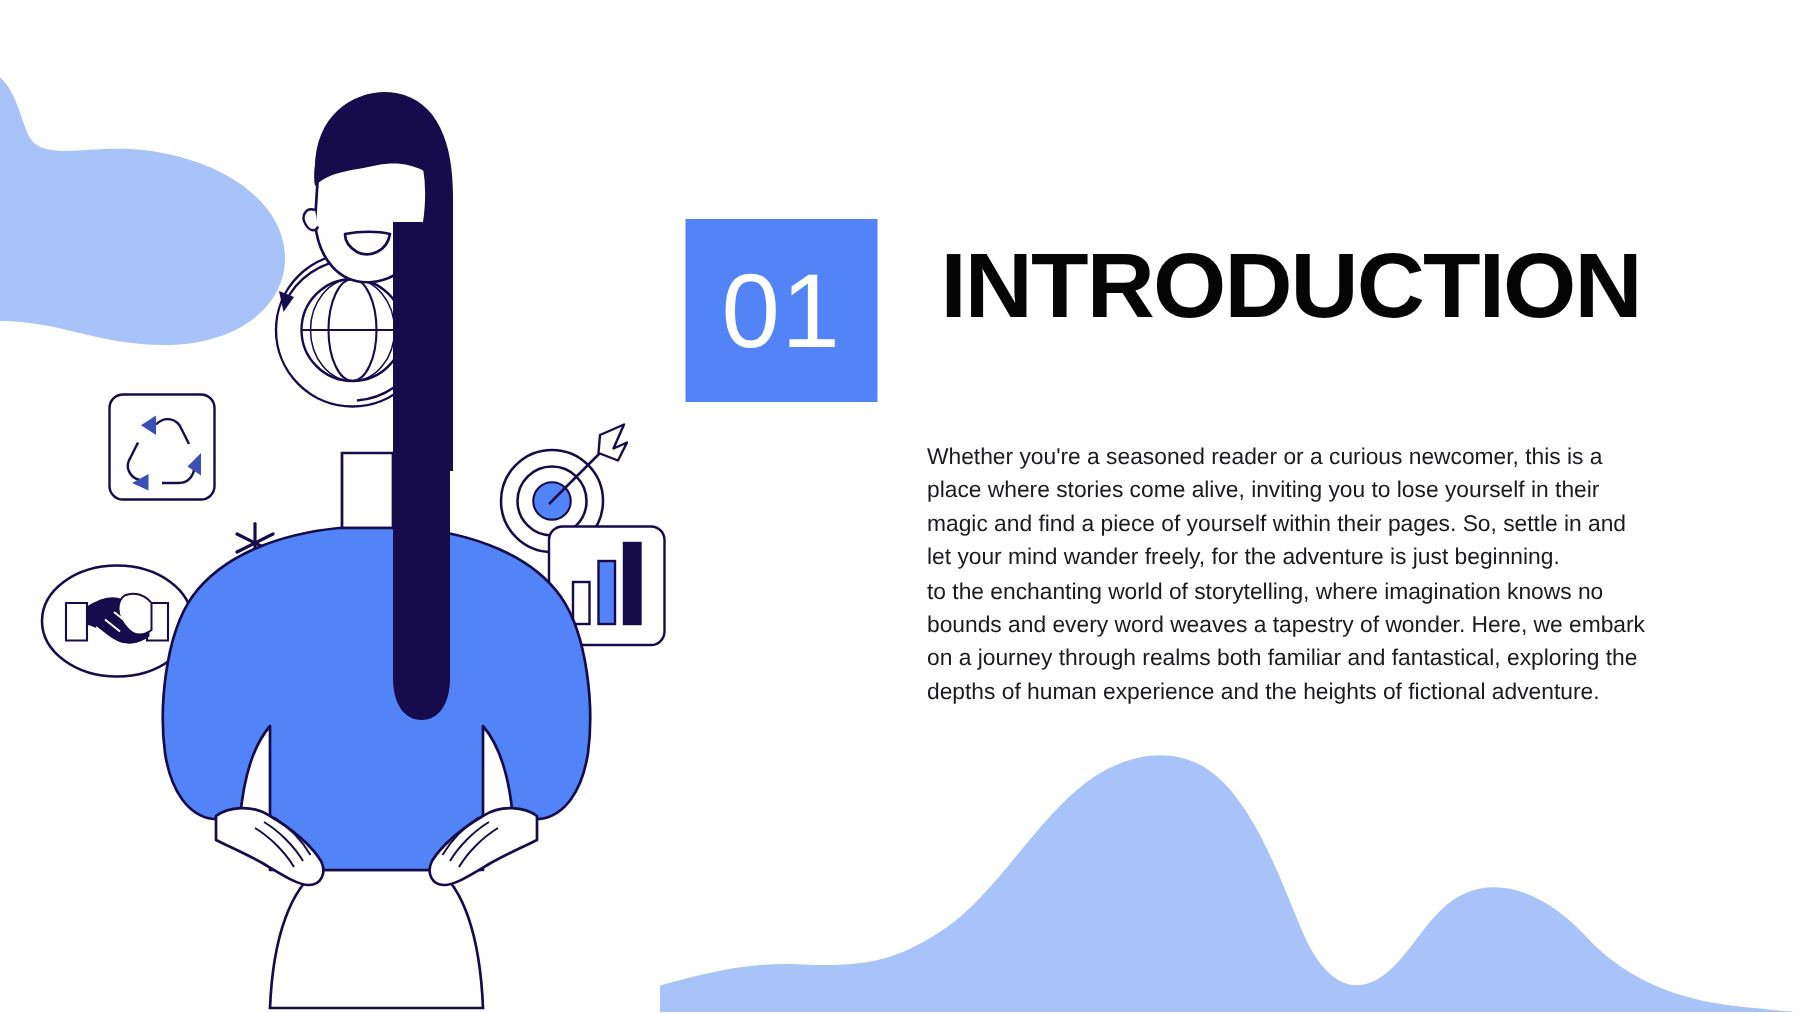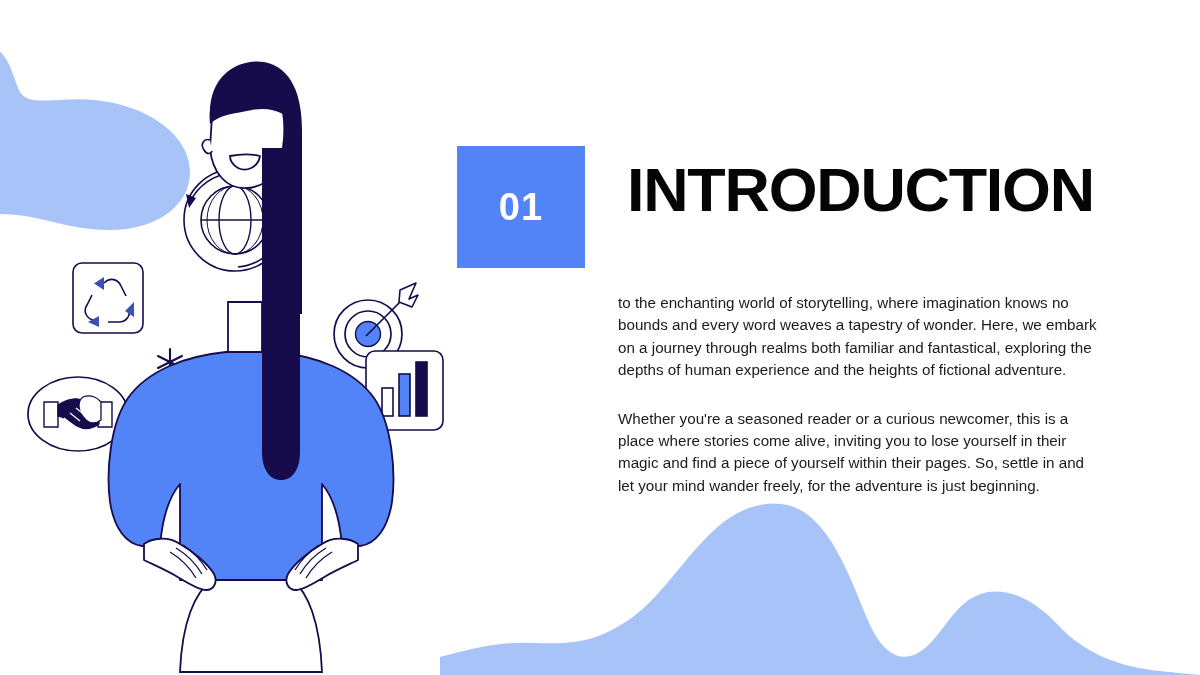--- a/index.html
+++ b/index.html
@@ -82,22 +82,22 @@
     height:122px;
   }
   #number-badge {
     width:128px; height:122px;
     background:#5284F7;
     display:flex; align-items:center; justify-content:center;
     flex:none;
   }
   #number-badge-text {
     font-family:"Liberation Sans", sans-serif;
-    font-size:38px;
-    font-weight:bold;
+    font-size:70px;
+    font-weight:normal;
     color:#FFFFFF;
     letter-spacing:1px;
     line-height:1;
   }
   #section-title {
     margin-left:42px;
     font-family:"Liberation Sans", sans-serif;
     font-size:61px;
     font-weight:bold;
     letter-spacing:-1.2px;
@@ -257,19 +257,19 @@
   <div id="content">
 
     <div id="title-row">
       <div id="number-badge">
         <span id="number-badge-text">01</span>
       </div>
       <h1 id="section-title">INTRODUCTION</h1>
     </div>
 
     <div id="body-text">
+      <p class="para" id="para-2">Whether you're a seasoned reader or a curious newcomer, this is a place where stories come alive, inviting you to lose yourself in their magic and find a piece of yourself within their pages. So, settle in and let your mind wander freely, for the adventure is just beginning.</p>
       <p class="para" id="para-1">to the enchanting world of storytelling, where imagination knows no bounds and every word weaves a tapestry of wonder. Here, we embark on a journey through realms both familiar and fantastical, exploring the depths of human experience and the heights of fictional adventure.</p>
-      <p class="para" id="para-2">Whether you're a seasoned reader or a curious newcomer, this is a place where stories come alive, inviting you to lose yourself in their magic and find a piece of yourself within their pages. So, settle in and let your mind wander freely, for the adventure is just beginning.</p>
     </div>
 
   </div>
 
 </div>
 
 </body></html>

